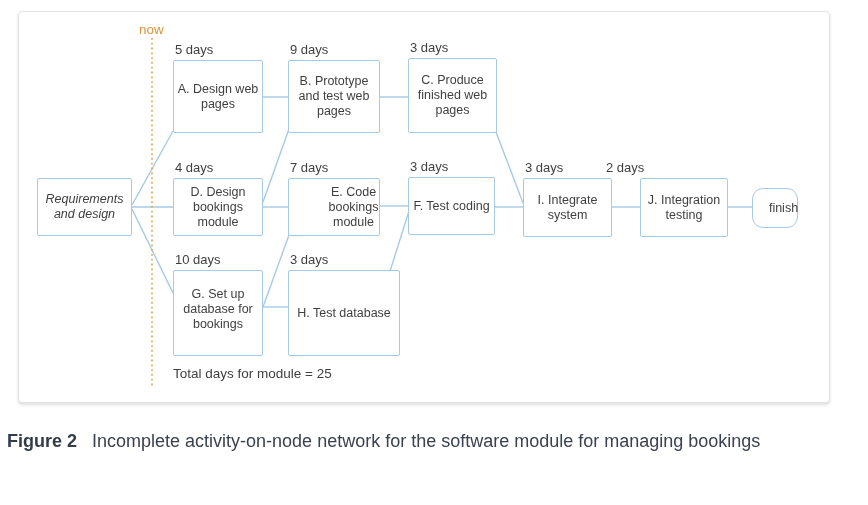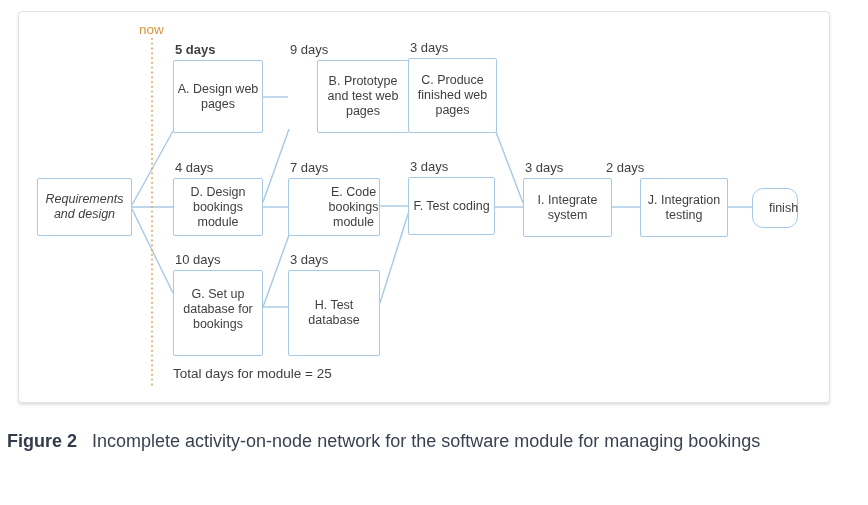--- a/index.html
+++ b/index.html
@@ -63,22 +63,22 @@
 
   <div class="node-layer" id="node-layer">
     <span class="now-label">now</span>
     <span class="total-label">Total days for module = 25</span>
   <div class="node" style="left: 37px; top: 178px; width: 95px; height: 58px; font-style: italic;">
         <span>Requirements and design</span>
       </div>
       <div class="node" style="left: 173px; top: 60px; width: 90px; height: 73px;">
         <span>A. Design web pages</span>
       </div>
-      <div class="duration" style="left: 175px; top: 42px; font-weight: bold;">5 days</div>
-      <div class="node" style="left: 288px; top: 60px; width: 92px; height: 73px; margin-left: 29px;">
+      <div class="duration" style="left: 175px; top: 42px;">5 days</div>
+      <div class="node" style="left: 288px; top: 60px; width: 92px; height: 73px;">
         <span>B. Prototype and test web pages</span>
       </div>
       <div class="duration" style="left: 290px; top: 42px;">9 days</div>
       <div class="node" style="left: 408px; top: 58px; width: 89px; height: 75px;">
         <span>C. Produce finished web pages</span>
       </div>
       <div class="duration" style="left: 410px; top: 40px;">3 days</div>
       <div class="node" style="left: 173px; top: 178px; width: 90px; height: 58px;">
         <span>D. Design bookings module</span>
       </div>
@@ -96,21 +96,21 @@
       </div>
       <div class="duration" style="left: 525px; top: 160px;">3 days</div>
       <div class="node" style="left: 640px; top: 178px; width: 88px; height: 59px;">
         <span>J. Integration testing</span>
       </div>
       <div class="duration" style="left: 606px; top: 160px;">2 days</div>
       <div class="node top-align" style="left: 173px; top: 270px; width: 90px; height: 86px;">
         <span>G. Set up database for bookings</span>
       </div>
       <div class="duration" style="left: 175px; top: 252px;">10 days</div>
-      <div class="node" style="left: 288px; top: 270px; width: 92px; height: 86px;">
+      <div class="node" style="left: 288px; top: 270px; width: 112px; height: 86px;">
         <span>H. Test database</span>
       </div>
       <div class="duration" style="left: 290px; top: 252px;">3 days</div>
       <div class="node rounded" style="left: 752px; top: 188px; width: 46px; height: 40px; padding-left: 20px;">
         <span>finish</span>
       </div>
     </div>
 
   <div class="caption">
     <span class="fig-num">Figure 2</span><span>Incomplete activity-on-node network for the software module for managing bookings</span>

